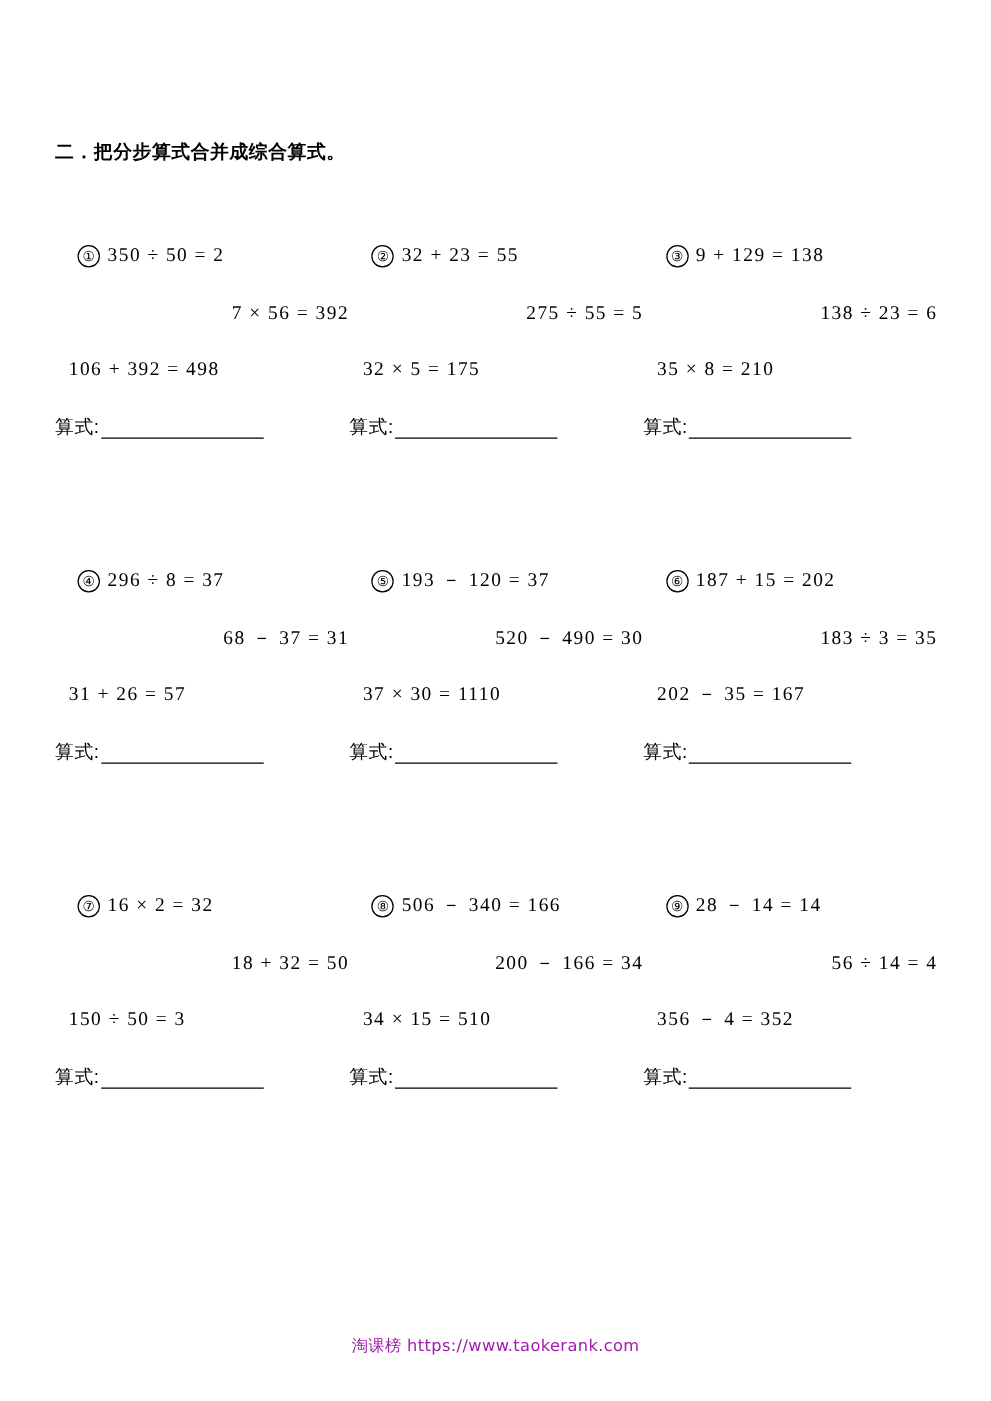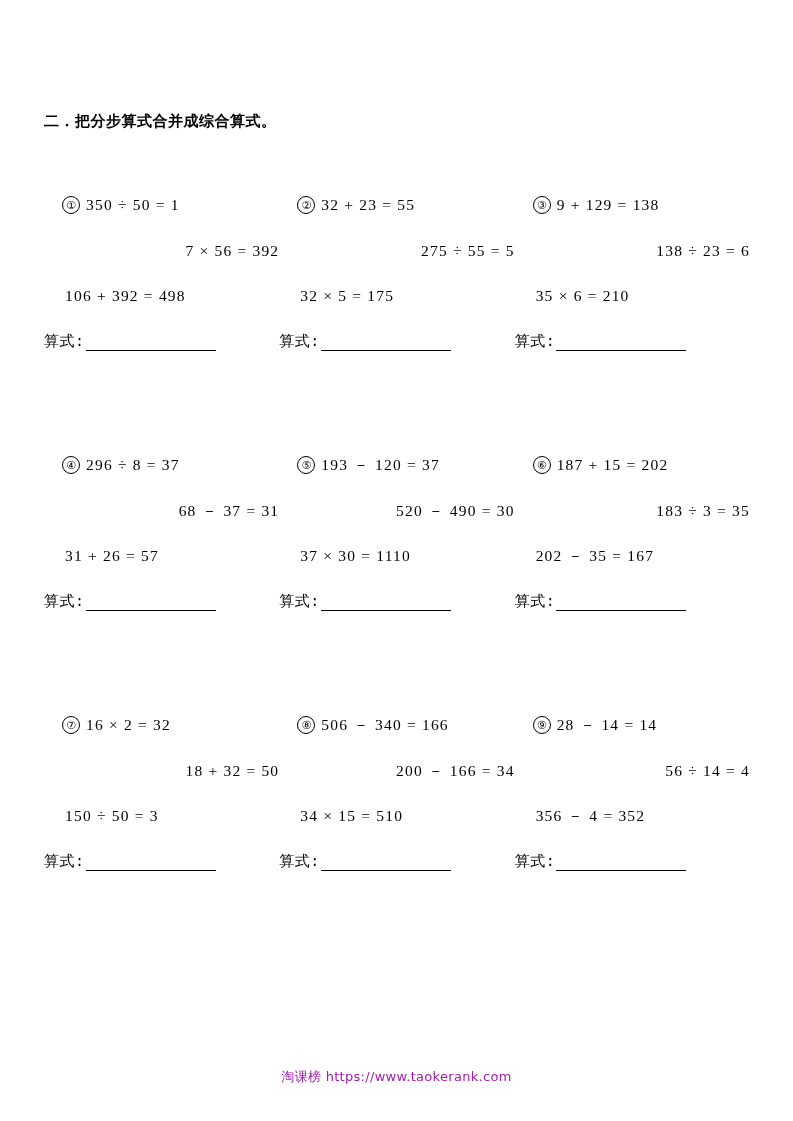--- a/index.html
+++ b/index.html
@@ -51,41 +51,41 @@
     letter-spacing: 1.2px;
     white-space: nowrap;
     margin-bottom: 29px;
     display: flex;
     align-items: center;
   }
   .step:first-child {
     margin-left: 18px;
   }
   .step.indent1 { margin-left: 38px; justify-content: flex-end; }
-  .step.indent2 { margin-left: 21px; }
+  .step.indent2 { margin-left: 11px; }
   .num-circle {
     display: inline-flex;
     align-items: center;
     justify-content: center;
     width: 16px;
     height: 16px;
     border: 1px solid #000;
     border-radius: 50%;
     font-size: 11px;
     font-family: "DejaVu Sans", sans-serif;
     line-height: 1;
     margin-right: 6px;
     flex: 0 0 auto;
     letter-spacing: 0;
   }
   .answer-row {
     margin-top: 12px;
     display: flex;
     align-items: flex-end;
-    font-family: Liberation Mono, monospace;
+    font-family: Liberation Sans, sans-serif;
     font-size: 15px;
     letter-spacing: 0.5px;
   }
   .answer-label {
     white-space: nowrap;
   }
   .answer-blank {
     display: inline-block;
     width: 130px;
     border-bottom: 1.3px solid #000;
@@ -110,21 +110,21 @@
 <div class="page">
 
   <div class="section-title">二．把分步算式合并成综合算式。</div>
 
   <div class="grid">
 
     <div class="cell">
       <div class="steps">
         <div class="step">
           <span class="num-circle">①</span>
-          <span>350 ÷ 50 = 1</span>
+          <span>350 ÷ 50 = 2</span>
         </div>
         <div class="step indent1">
           <span>7 × 56 = 392</span>
         </div>
         <div class="step indent2">
           <span>106 + 392 = 498</span>
         </div>
       </div>
       <div class="answer-row">
         <span class="answer-label">算式:</span>
@@ -154,21 +154,21 @@
     <div class="cell">
       <div class="steps">
         <div class="step">
           <span class="num-circle">③</span>
           <span>9 + 129 = 138</span>
         </div>
         <div class="step indent1">
           <span>138 ÷ 23 = 6</span>
         </div>
         <div class="step indent2">
-          <span>35 × 6 = 210</span>
+          <span>35 × 8 = 210</span>
         </div>
       </div>
       <div class="answer-row">
         <span class="answer-label">算式:</span>
         <span class="answer-blank"></span>
       </div>
     </div>
 
     <div class="cell">
       <div class="steps">

